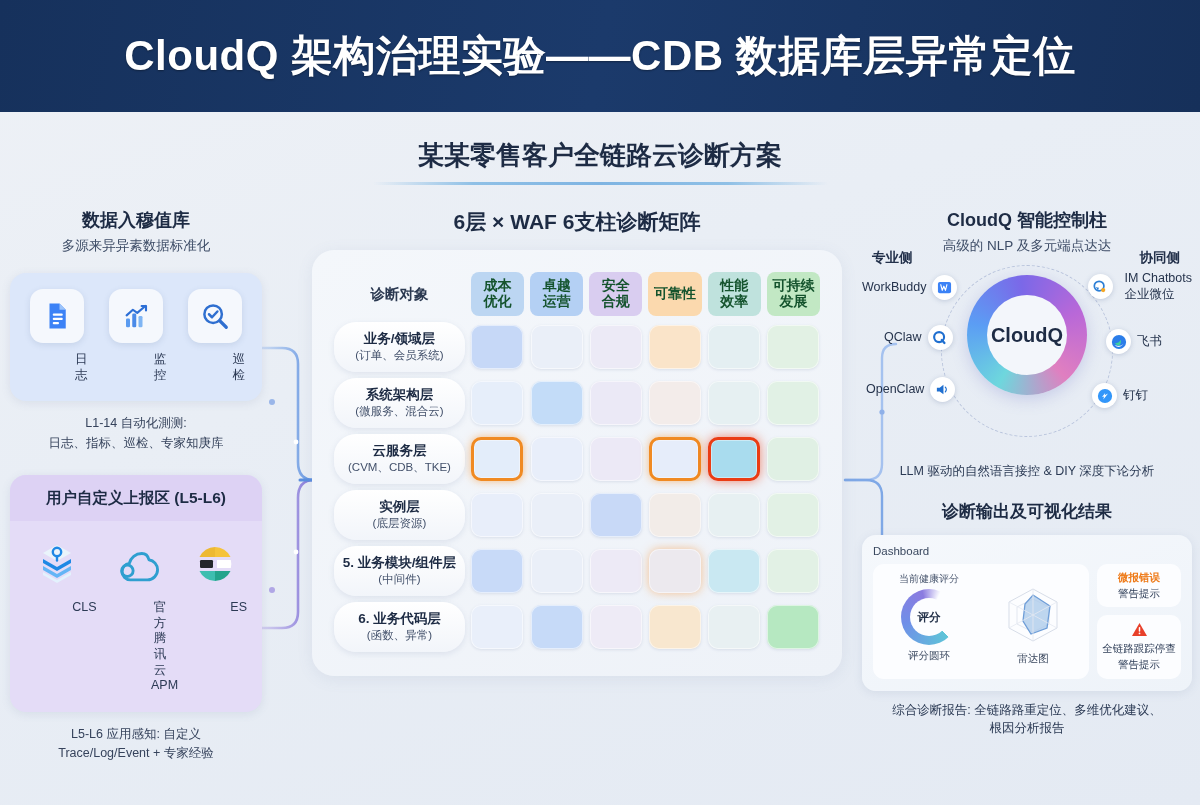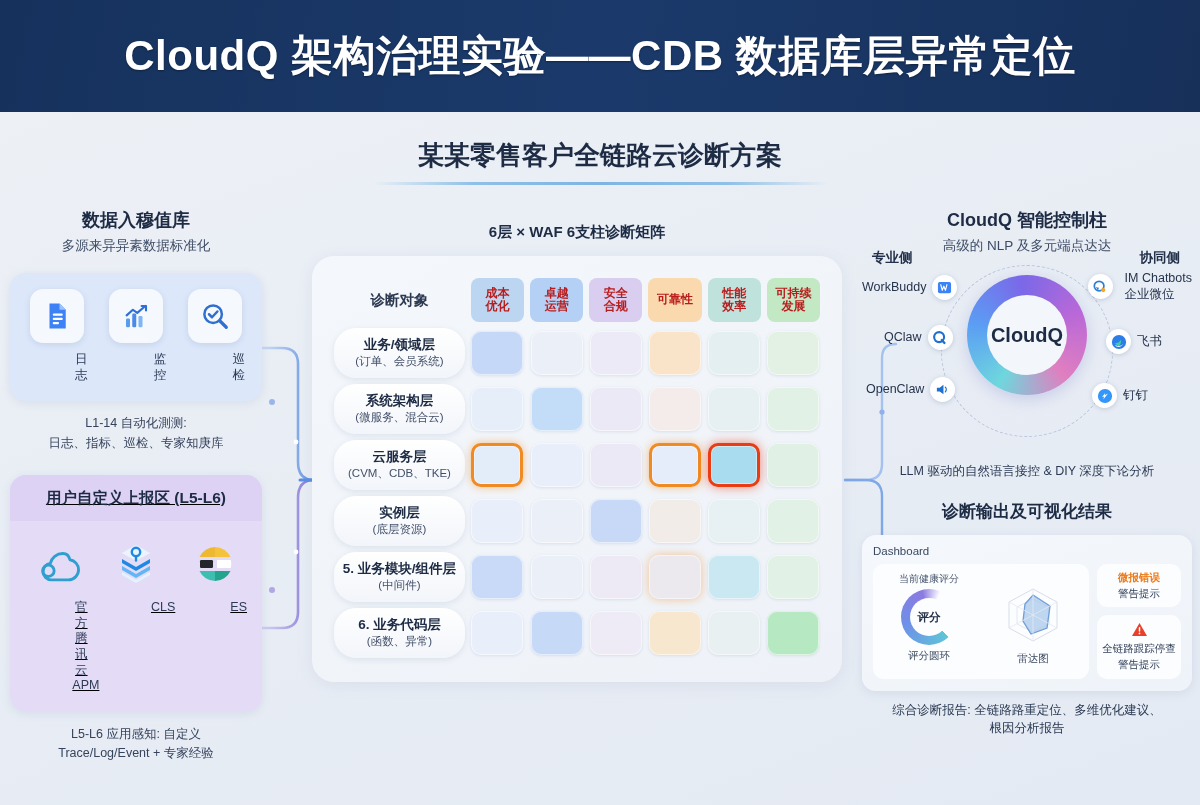--- a/index.html
+++ b/index.html
@@ -51,21 +51,21 @@
 
   
   #left-col { position: absolute; left: 10px; top: 96px; width: 252px; }
 
   .src-card {
     border-radius: 16px;
     overflow: hidden;
     box-shadow: 0 2px 10px rgba(90,110,150,.12);
   }
   .src-card.blue { background: #dce7fa; }
-  .src-card.purple { background: #e4dcf7; text-decoration: underline; }
+  .src-card.purple { background: #e4dcf7; }
   .src-head {
     text-align: center; font-size: 15.5px; font-weight: 700; color: #1d2b44;
     padding: 13px 6px 12px;
   }
   .src-card.blue .src-head { background: #cfdefa; }
   .src-card.purple .src-head { background: #ddd2f4; }
   .src-body { display: flex; justify-content: space-around; padding: 16px 8px 18px; }
   .src-item { width: 66px; text-align: center; }
   .tile {
     width: 54px; height: 54px; margin: 0 auto 9px;
@@ -74,37 +74,37 @@
     display: flex; align-items: center; justify-content: center;
   }
   .src-item .lbl { font-size: 12.5px; color: #2c3a55; line-height: 1.25; margin-left: 48px; }
   .note {
     text-align: center; font-size: 12.5px; color: #36435c;
     line-height: 1.55; margin: 13px 4px 0;
   }
 
   
   #center-col { position: absolute; left: 312px; top: 96px; width: 530px; }
-  #matrix-title { font-size: 15px; font-weight: 700; color: #1d2b44; text-align: center; margin-top: 15px; }
+  #matrix-title { font-size: 21px; font-weight: 700; color: #1d2b44; text-align: center; }
   #matrix-panel {
     margin-top: 14px;
     background: linear-gradient(150deg, #f4f7fb 0%, #eef2f8 100%);
     border-radius: 22px;
     padding: 16px 16px 18px 16px;
     box-shadow: 0 3px 16px rgba(95,115,155,.10);
   }
   table.matrix { border-collapse: separate; border-spacing: 6px 6px; width: 100%; }
   table.matrix th, table.matrix td { padding: 0; }
   th.corner {
     font-size: 14.5px; font-weight: 700; color: #2a3850;
     width: 128px; text-align: center; vertical-align: middle;
   }
   th.pillar {
     width: 52px; height: 44px; border-radius: 8px;
-    font-size: 12px; font-weight: 700; color: #b91c1c;
+    font-size: 14px; font-weight: 700; color: #14532d;
     line-height: 1.12; vertical-align: middle; text-align: center;
   }
   th.pillar span { display: block; }
   td.rowlabel {
     background: linear-gradient(180deg,#ffffff 0%, #f2f5fa 100%);
     border-radius: 22px; height: 50px;
     text-align: center; vertical-align: middle;
     box-shadow: 0 2px 6px rgba(95,115,155,.14);
     padding: 3px 6px;
   }
@@ -300,43 +300,43 @@
       <div>L1-14 自动化測测:</div>
       <div>日志、指标、巡检、专家知庚库</div>
     </div>
 
     <div class="src-card purple" style="margin-top:22px;">
       <div class="src-head">用户自定义上报区 (L5-L6)</div>
       <div class="src-body">
 
         <div class="src-item">
           <div class="tile" style="background:transparent;box-shadow:none;">
-            <svg width="46" height="40" viewBox="0 0 48 40">
-              <path d="M30 9c-6.4 0-11.6 4.4-13 10.3C12.8 20 9.5 23.6 9.5 28c0 4.7 3.8 8.5 8.5 8.5h18c5.8 0 10.5-4.7 10.5-10.5 0-5.3-3.9-9.7-9-10.4C36.6 11.6 33.6 9 30 9z" fill="none" stroke="#2f9fd0" stroke-width="3" stroke-linejoin="round"></path>
-              <circle cx="15" cy="27" r="6" fill="none" stroke="#2f9fd0" stroke-width="3"></circle>
-            </svg>
-          </div>
-          <div class="lbl">
-            <div>官方腾讯云</div>
-            <div>APM</div>
-          </div>
-        </div>
-
-        <div class="src-item">
-          <div class="tile" style="background:transparent;box-shadow:none;">
             <svg width="44" height="42" viewBox="0 0 44 42">
               <path d="M22 2l14 8-14 8-14-8z" fill="#eaf4fb"></path>
               <path d="M8 16l14 8 14-8 0 4-14 8-14-8z" fill="#1e88e5"></path>
               <path d="M8 23l14 8 14-8 0 4-14 8-14-8z" fill="#64b5f6"></path>
               <path d="M8 29l14 8 14-8 0 3-14 8-14-8z" fill="#e3f2fd"></path>
               <circle cx="22" cy="9" r="4.2" fill="none" stroke="#1e88e5" stroke-width="2.4"></circle>
               <path d="M22 13.5v4" stroke="#1e88e5" stroke-width="2.4" stroke-linecap="round"></path>
             </svg>
           </div>
           <div class="lbl">CLS</div>
+        </div>
+
+        <div class="src-item">
+          <div class="tile" style="background:transparent;box-shadow:none;">
+            <svg width="46" height="40" viewBox="0 0 48 40">
+              <path d="M30 9c-6.4 0-11.6 4.4-13 10.3C12.8 20 9.5 23.6 9.5 28c0 4.7 3.8 8.5 8.5 8.5h18c5.8 0 10.5-4.7 10.5-10.5 0-5.3-3.9-9.7-9-10.4C36.6 11.6 33.6 9 30 9z" fill="none" stroke="#2f9fd0" stroke-width="3" stroke-linejoin="round"></path>
+              <circle cx="15" cy="27" r="6" fill="none" stroke="#2f9fd0" stroke-width="3"></circle>
+            </svg>
+          </div>
+          <div class="lbl">
+            <div>官方腾讯云</div>
+            <div>APM</div>
+          </div>
         </div>
 
         <div class="src-item">
           <div class="tile" style="background:transparent;box-shadow:none;">
             <svg width="42" height="42" viewBox="0 0 42 42">
               <path d="M21 4a17 17 0 0 1 15.5 10H21z" fill="#f5c33b"></path>
               <path d="M5.5 14A17 17 0 0 1 21 4v10z" fill="#edb932"></path>
               <path d="M21 38A17 17 0 0 1 5.5 28H21z" fill="#3ebeb0"></path>
               <path d="M21 28h15.5A17 17 0 0 1 21 38z" fill="#23a48c"></path>
               <rect x="6" y="17" width="13" height="8" rx="1.2" fill="#23272b"></rect>

